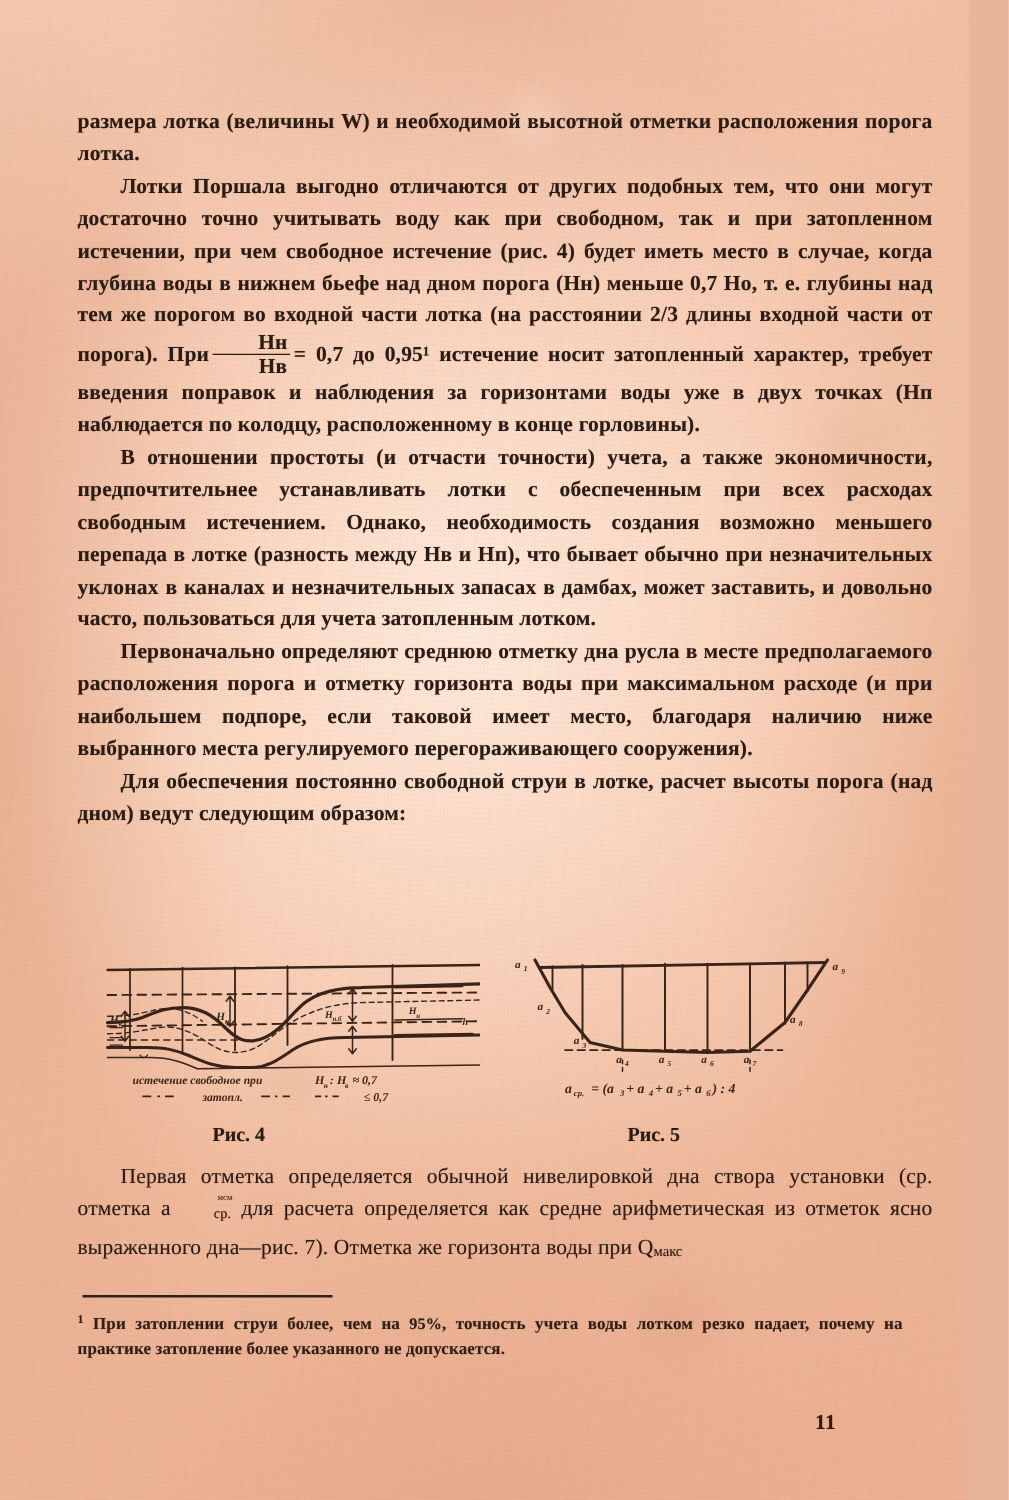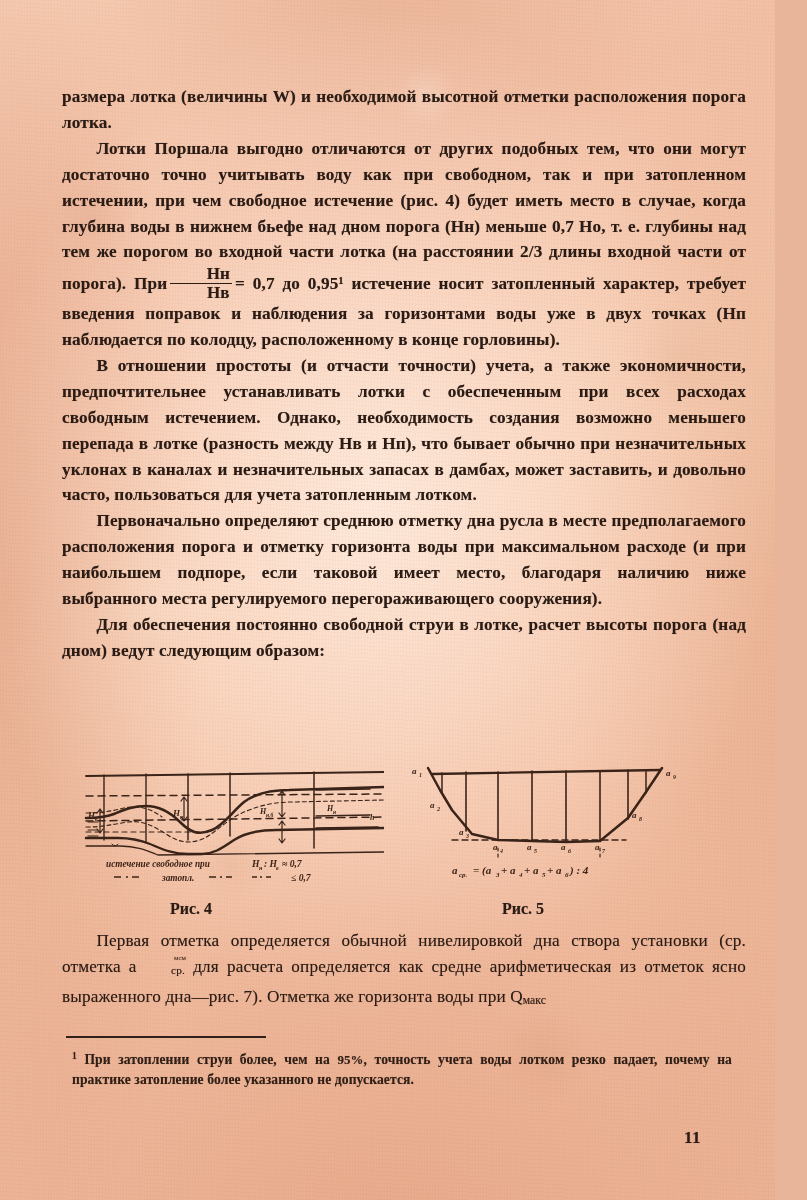--- a/index.html
+++ b/index.html
@@ -126,36 +126,36 @@
 
   
   #fnrule {
     position: absolute;
     left: 66px; top: 1036px;
     width: 200px; height: 0;
     border-top: 2.1px solid #30201a;
   }
   #footnote {
     position: absolute;
-    left: 72px; top: 1046px;
+    left: 62px; top: 1046px;
     width: 660px;
     color: #2f1f16;
     font-size: 13.6px;
     line-height: 20.2px;
     text-align: justify;
     font-weight: 600;
     letter-spacing: 0.1px;
   }
   #footnote .fnmark { font-size: 0.7em; vertical-align: 0.55em; }
   .pct { font-size: 0.95em; }
 
   
   #pageno {
     position: absolute;
-    left: 684px; top: 1128px;
+    left: 652px; top: 1128px;
     color: #2a1b14;
     font-size: 17px;
     font-weight: 700;
     letter-spacing: 0.5px;
   }
 
   
   #content, #afterfigs, #footnote, #figcaps, #pageno {
     text-shadow: 0 0 0.7px rgba(60,35,25,0.45);
   }

